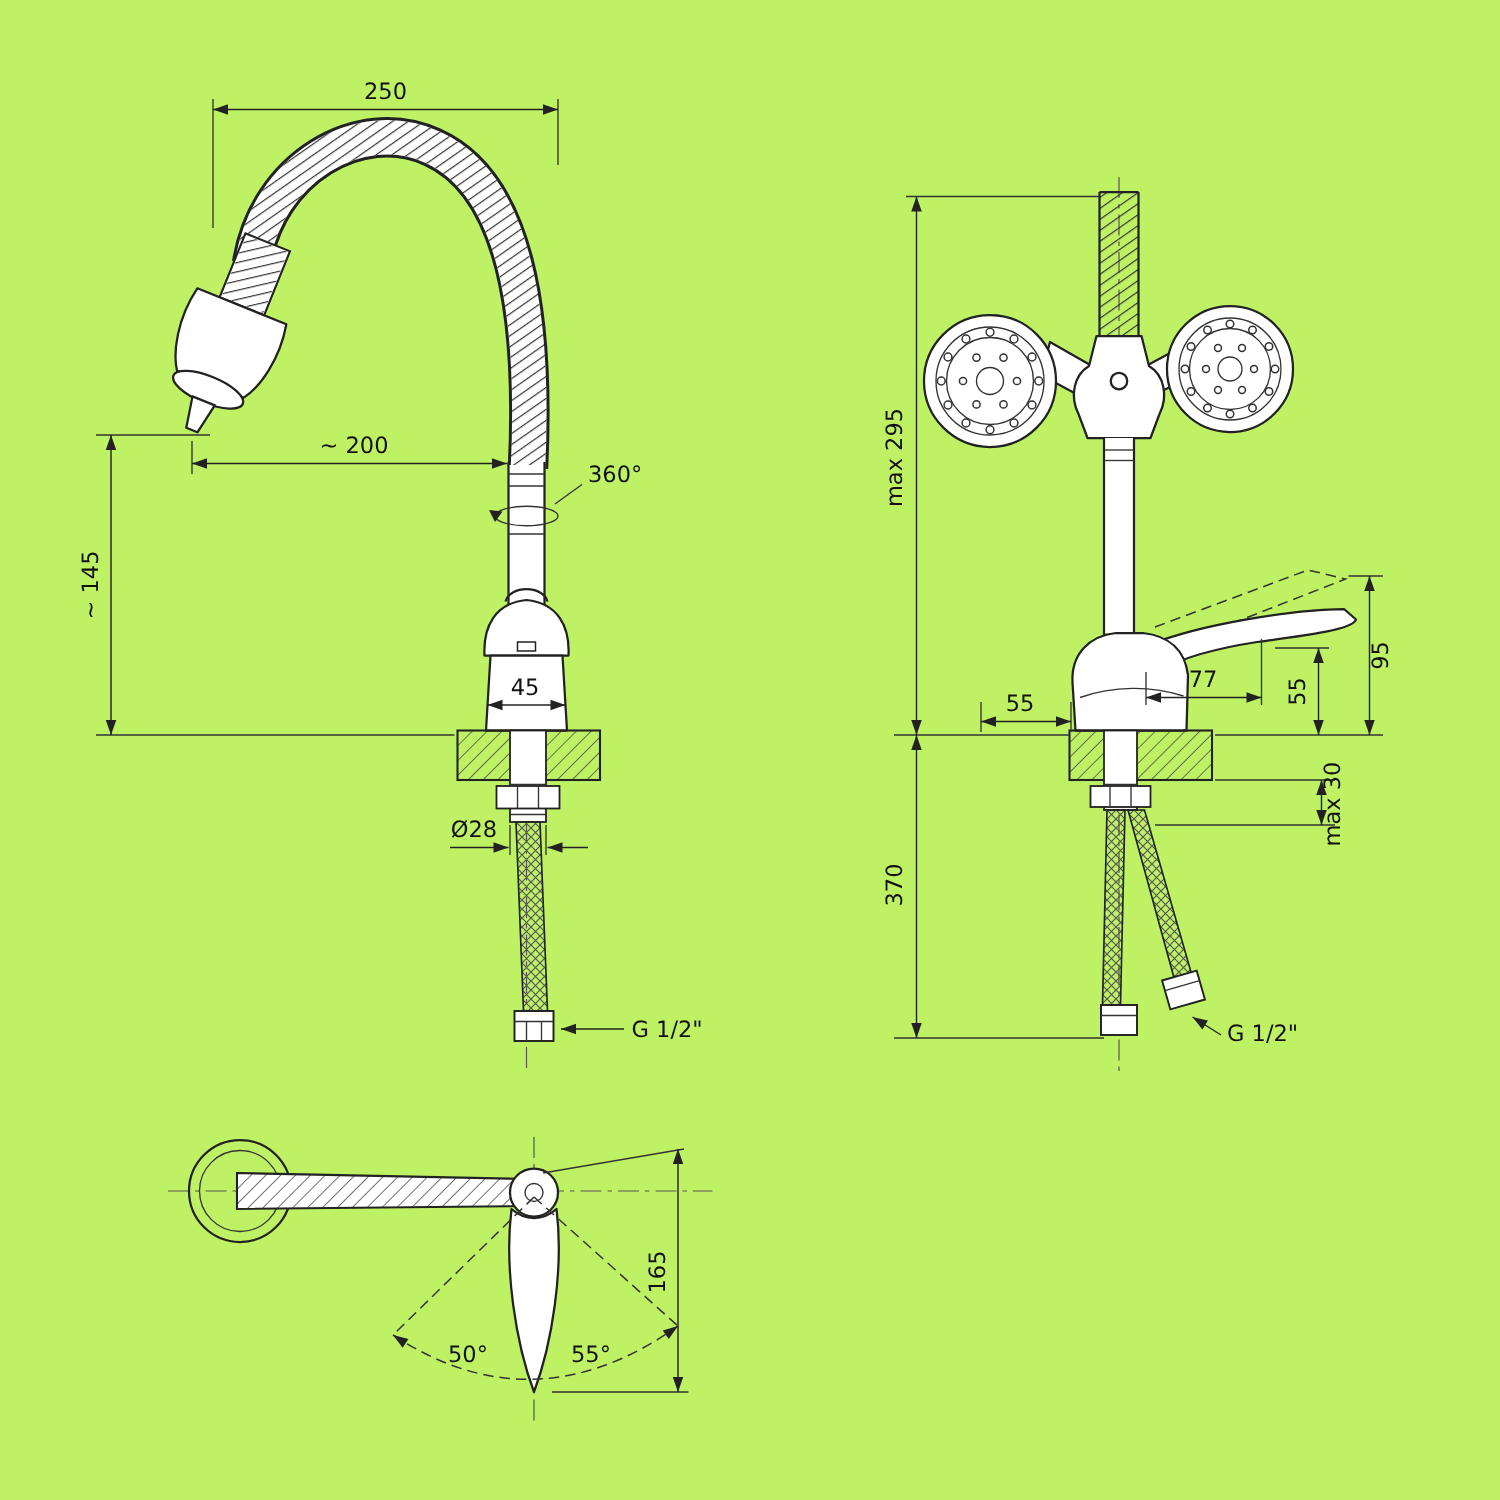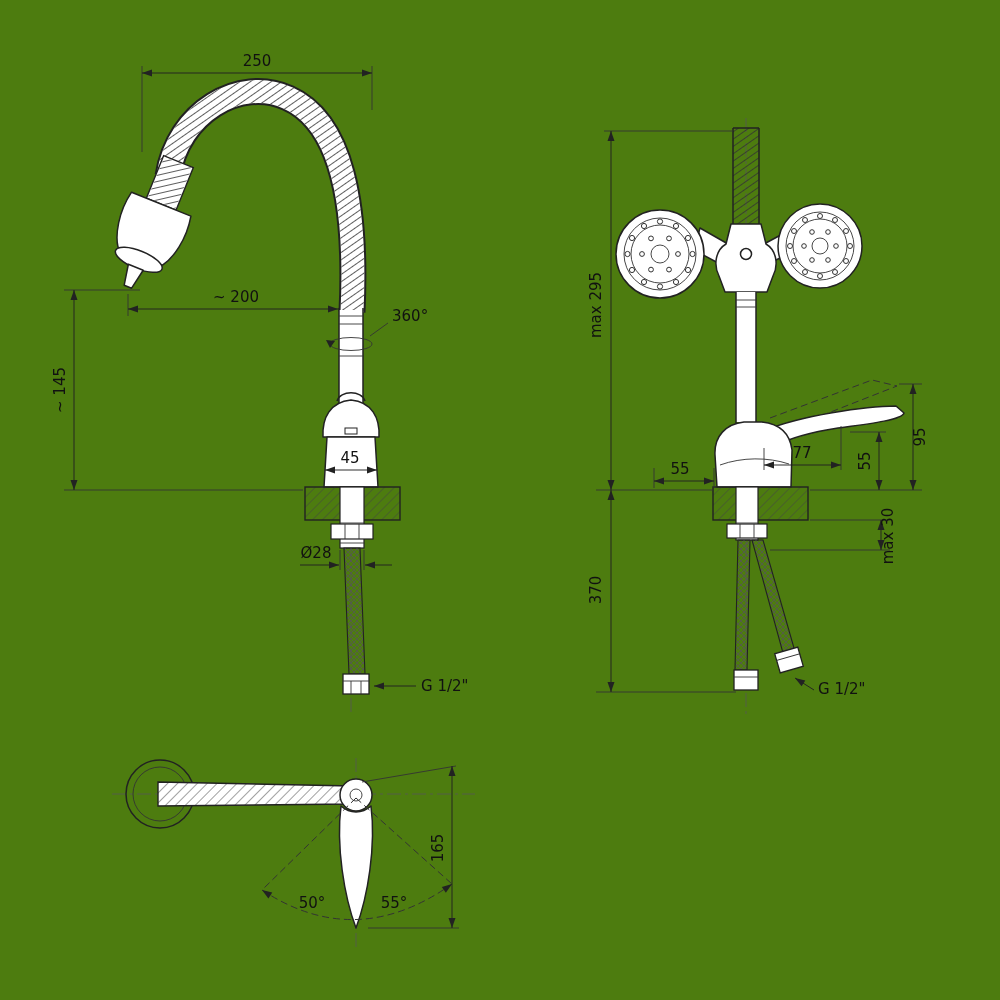--- a/index.html
+++ b/index.html
@@ -1,16 +1,16 @@
 <!DOCTYPE html>
 <html><head>
 <meta charset="utf-8">
 <style>
   html,body { margin:0; padding:0; background:#fff; }
-  .canvas { width:1000px; height:1000px; background:#4d7c0f; position:relative; font-family:"DejaVu Sans", sans-serif; }
+  .canvas { width:1000px; height:1000px; background:#bef264; position:relative; font-family:"DejaVu Sans", sans-serif; }
   svg { display:block; }
   .ol   { fill:#ffffff; stroke:#222222; stroke-width:1.5; stroke-linejoin:round; }
   .oln  { fill:none;    stroke:#222222; stroke-width:1.5; stroke-linejoin:round; }
   .tl   { stroke:#333333; stroke-width:0.9; fill:none; }
   .dim  { stroke:#222222; stroke-width:0.95; fill:none; }
   .cl   { stroke:#555555; stroke-width:0.8; fill:none; stroke-dasharray:14 4 3 4; }
   .dash { stroke:#333333; stroke-width:1; fill:none; stroke-dasharray:7 4; }
   .dot  { fill:#ffffff; stroke:#333333; stroke-width:1; }
   .dtext{ font-family:"DejaVu Sans", sans-serif; font-size:15px; fill:#111111; }
 </style>

